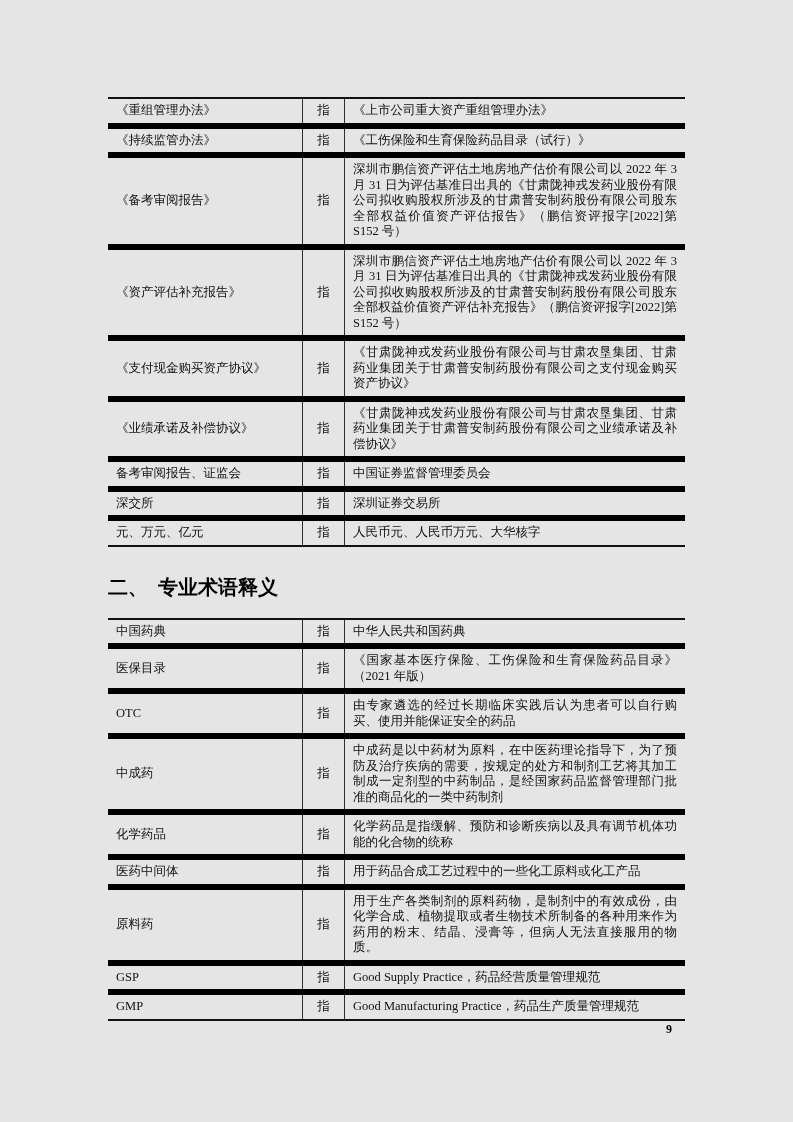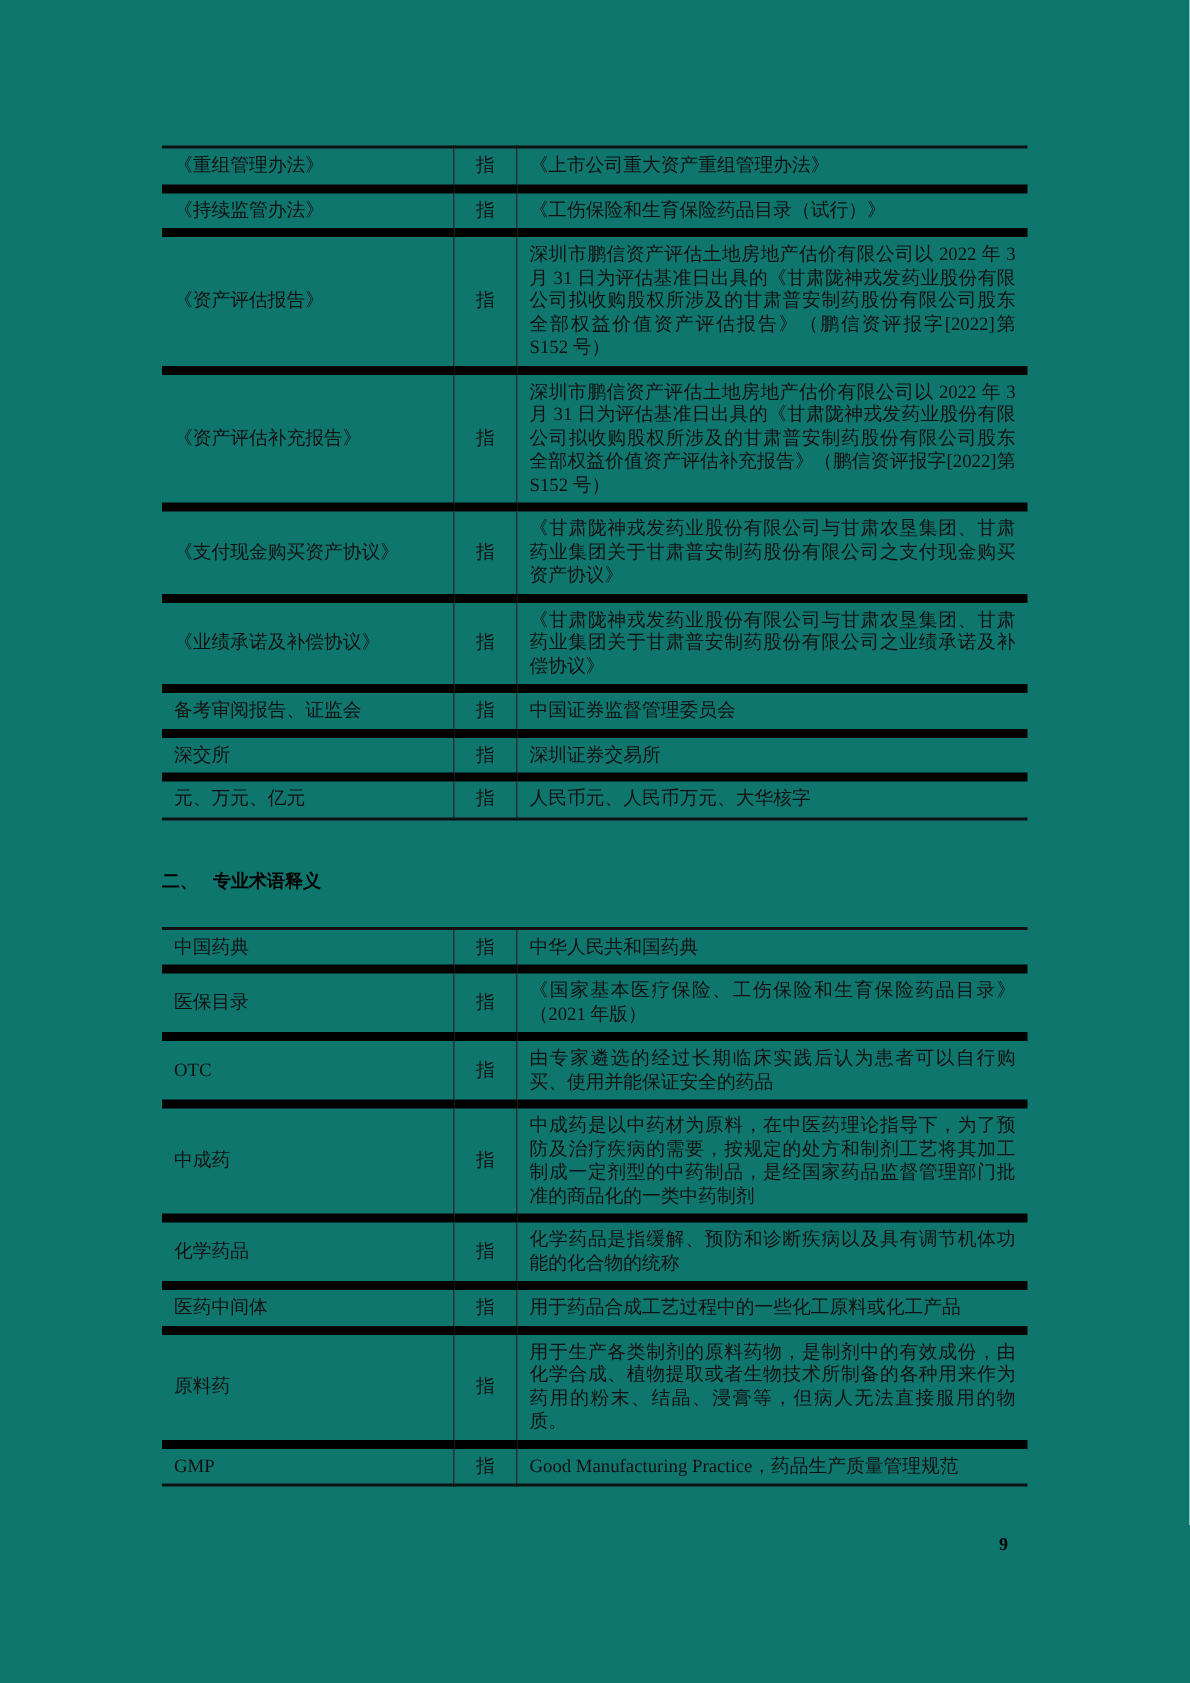--- a/index.html
+++ b/index.html
@@ -4,21 +4,21 @@
 <style>
   html, body {
     margin: 0;
     padding: 0;
     background: #ffffff;
   }
   .page {
     position: relative;
     width: 793px;
     height: 1122px;
-    background: #0f766e;
+    background: #e5e5e5;
     overflow: hidden;
     font-family: "Liberation Serif", "DejaVu Serif", serif;
     color: #111111;
   }
   .content {
     position: absolute;
     left: 108px;
     top: 97px;
     width: 575px;
   }
@@ -51,21 +51,21 @@
   }
   td.c-def {
     width: 324px;           
     text-align: justify;
     margin-left: 28px;
   }
   .section-heading {
     margin: 30px 0 21px 0;
     font-family: "Liberation Sans", "DejaVu Sans", sans-serif;
     font-weight: bold;
-    font-size: 12px;
+    font-size: 20px;
     line-height: 20px;
     color: #000000;
   }
   .section-heading .sec-title {
     margin-left: 10px;
   }
   .page-number {
     position: absolute;
     left: 666px;
     top: 1022px;
@@ -88,21 +88,21 @@
             <td class="c-term">《重组管理办法》</td>
             <td class="c-zhi">指</td>
             <td class="c-def">《上市公司重大资产重组管理办法》</td>
           </tr>
           <tr>
             <td class="c-term">《持续监管办法》</td>
             <td class="c-zhi">指</td>
             <td class="c-def">《工伤保险和生育保险药品目录（试行）》</td>
           </tr>
           <tr>
-            <td class="c-term">《资产评估报告》</td>
+            <td class="c-term">《备考审阅报告》</td>
             <td class="c-zhi">指</td>
             <td class="c-def">深圳市鹏信资产评估土地房地产估价有限公司以 2022 年 3 月 31 日为评估基准日出具的《甘肃陇神戎发药业股份有限公司拟收购股权所涉及的甘肃普安制药股份有限公司股东全部权益价值资产评估报告》（鹏信资评报字[2022]第 S152 号）</td>
           </tr>
           <tr>
             <td class="c-term">《资产评估补充报告》</td>
             <td class="c-zhi">指</td>
             <td class="c-def">深圳市鹏信资产评估土地房地产估价有限公司以 2022 年 3 月 31 日为评估基准日出具的《甘肃陇神戎发药业股份有限公司拟收购股权所涉及的甘肃普安制药股份有限公司股东全部权益价值资产评估补充报告》（鹏信资评报字[2022]第 S152 号）</td>
           </tr>
           <tr>
             <td class="c-term">《支付现金购买资产协议》</td>
@@ -167,20 +167,25 @@
             <td class="c-term">医药中间体</td>
             <td class="c-zhi">指</td>
             <td class="c-def">用于药品合成工艺过程中的一些化工原料或化工产品</td>
           </tr>
           <tr>
             <td class="c-term">原料药</td>
             <td class="c-zhi">指</td>
             <td class="c-def">用于生产各类制剂的原料药物，是制剂中的有效成份，由化学合成、植物提取或者生物技术所制备的各种用来作为药用的粉末、结晶、浸膏等，但病人无法直接服用的物质。</td>
           </tr>
           <tr>
+            <td class="c-term">GSP</td>
+            <td class="c-zhi">指</td>
+            <td class="c-def">Good Supply Practice，药品经营质量管理规范</td>
+          </tr>
+          <tr>
             <td class="c-term">GMP</td>
             <td class="c-zhi">指</td>
             <td class="c-def">Good Manufacturing Practice，药品生产质量管理规范</td>
           </tr>
         </tbody>
     </table>
 
   </div>
 
   <div class="page-number">9</div>

